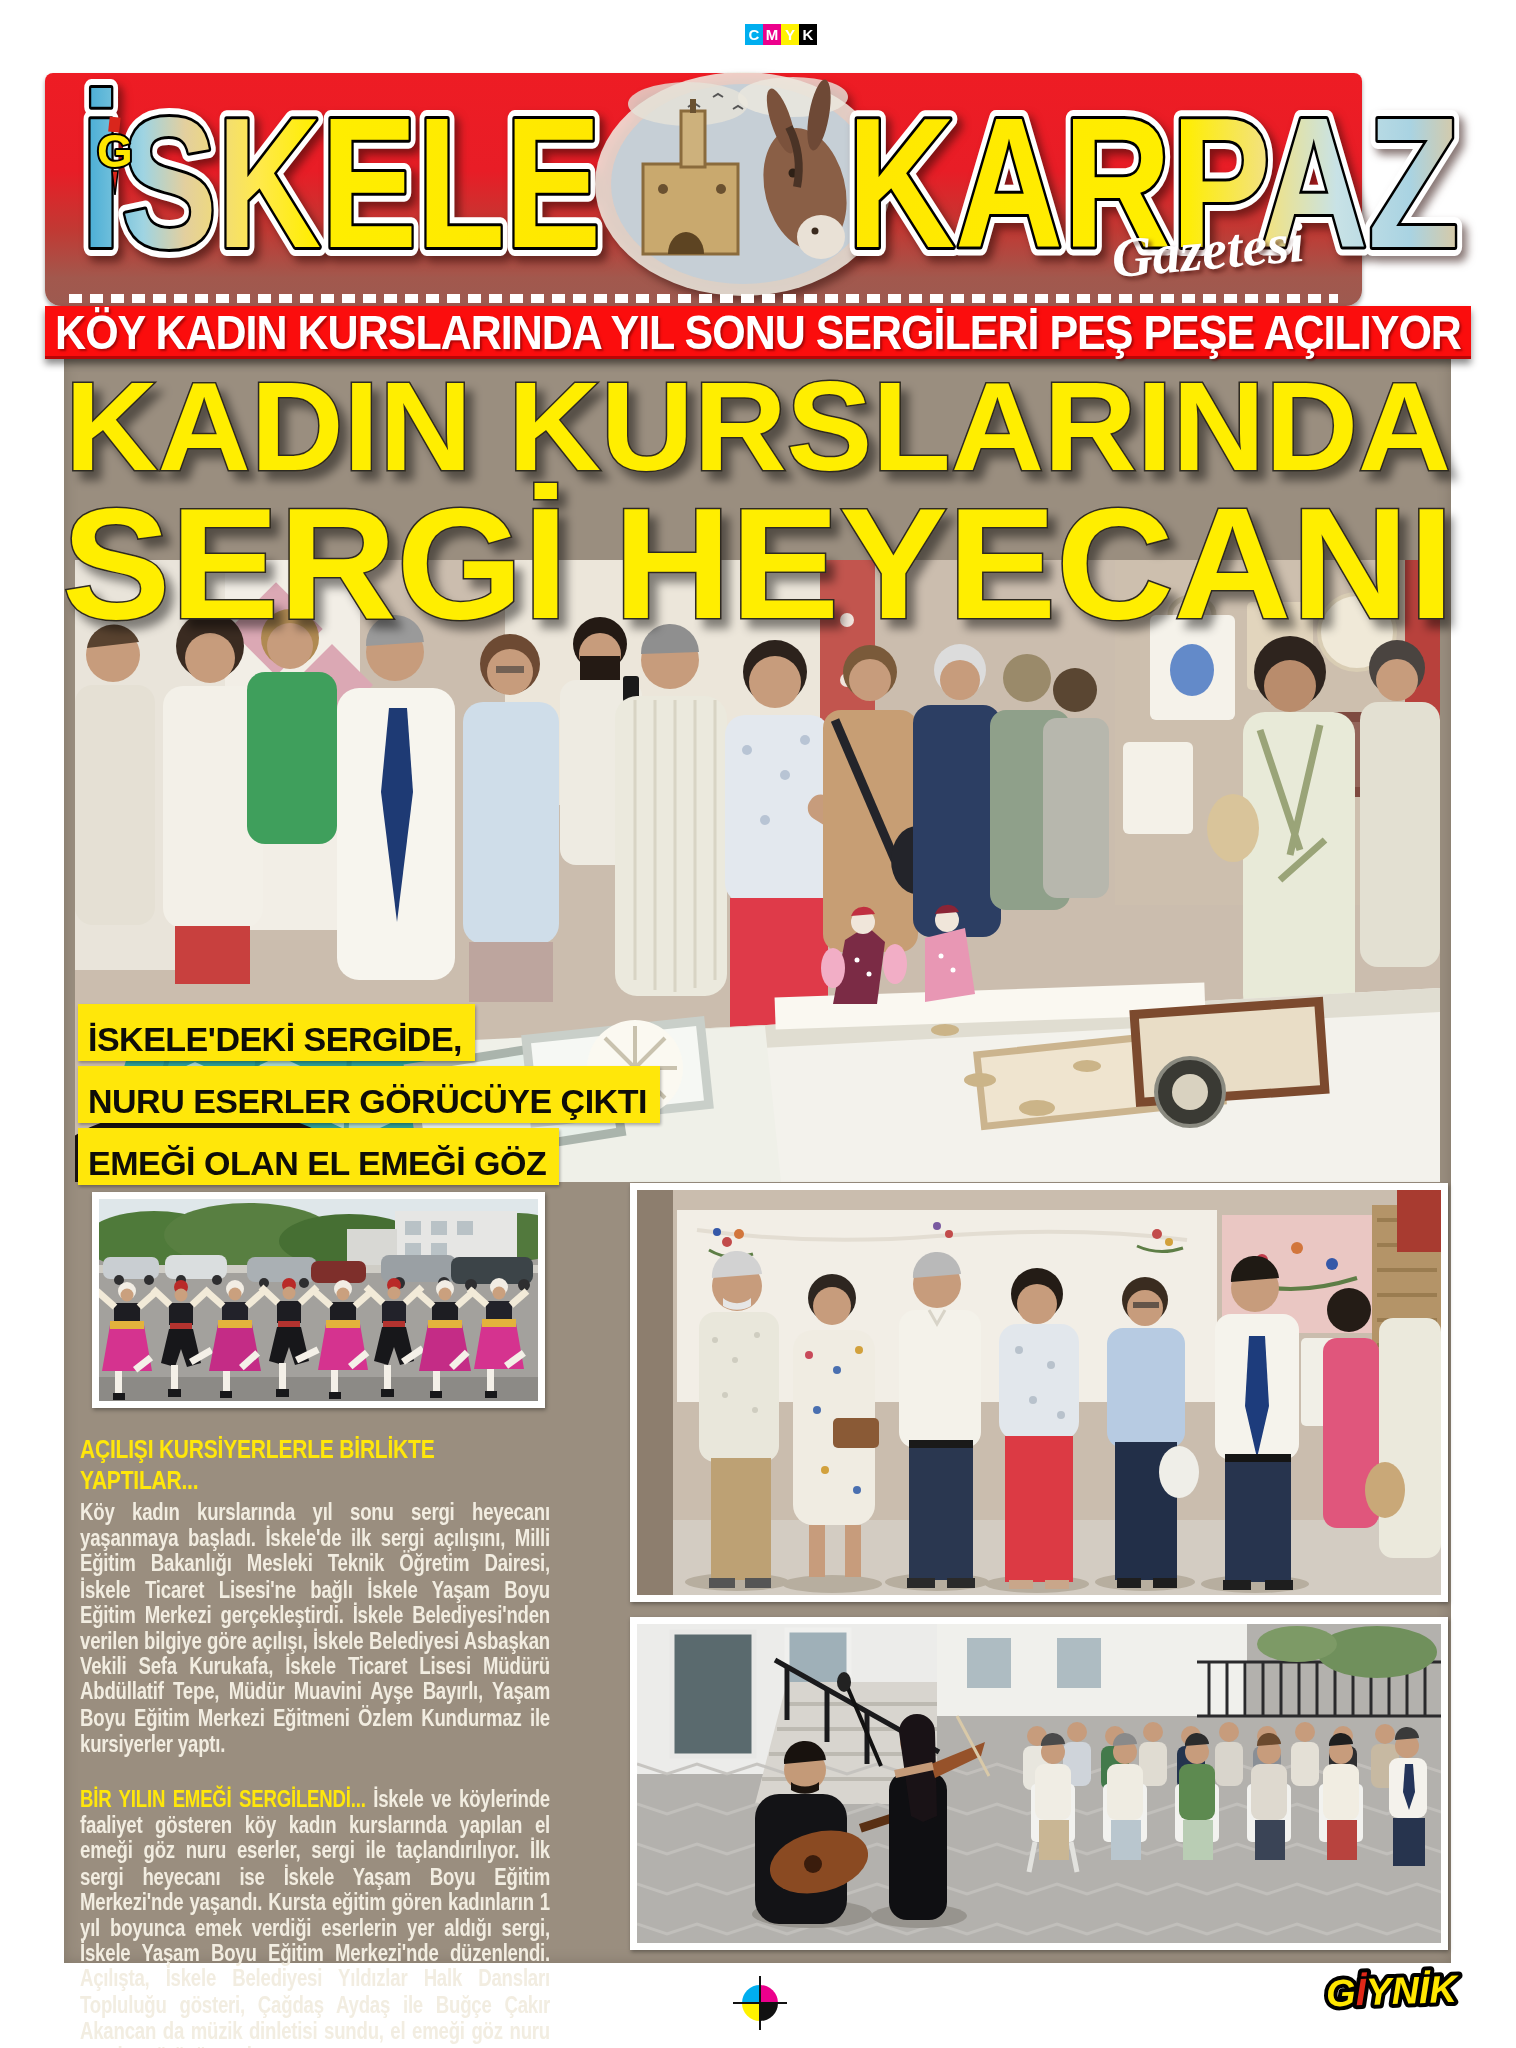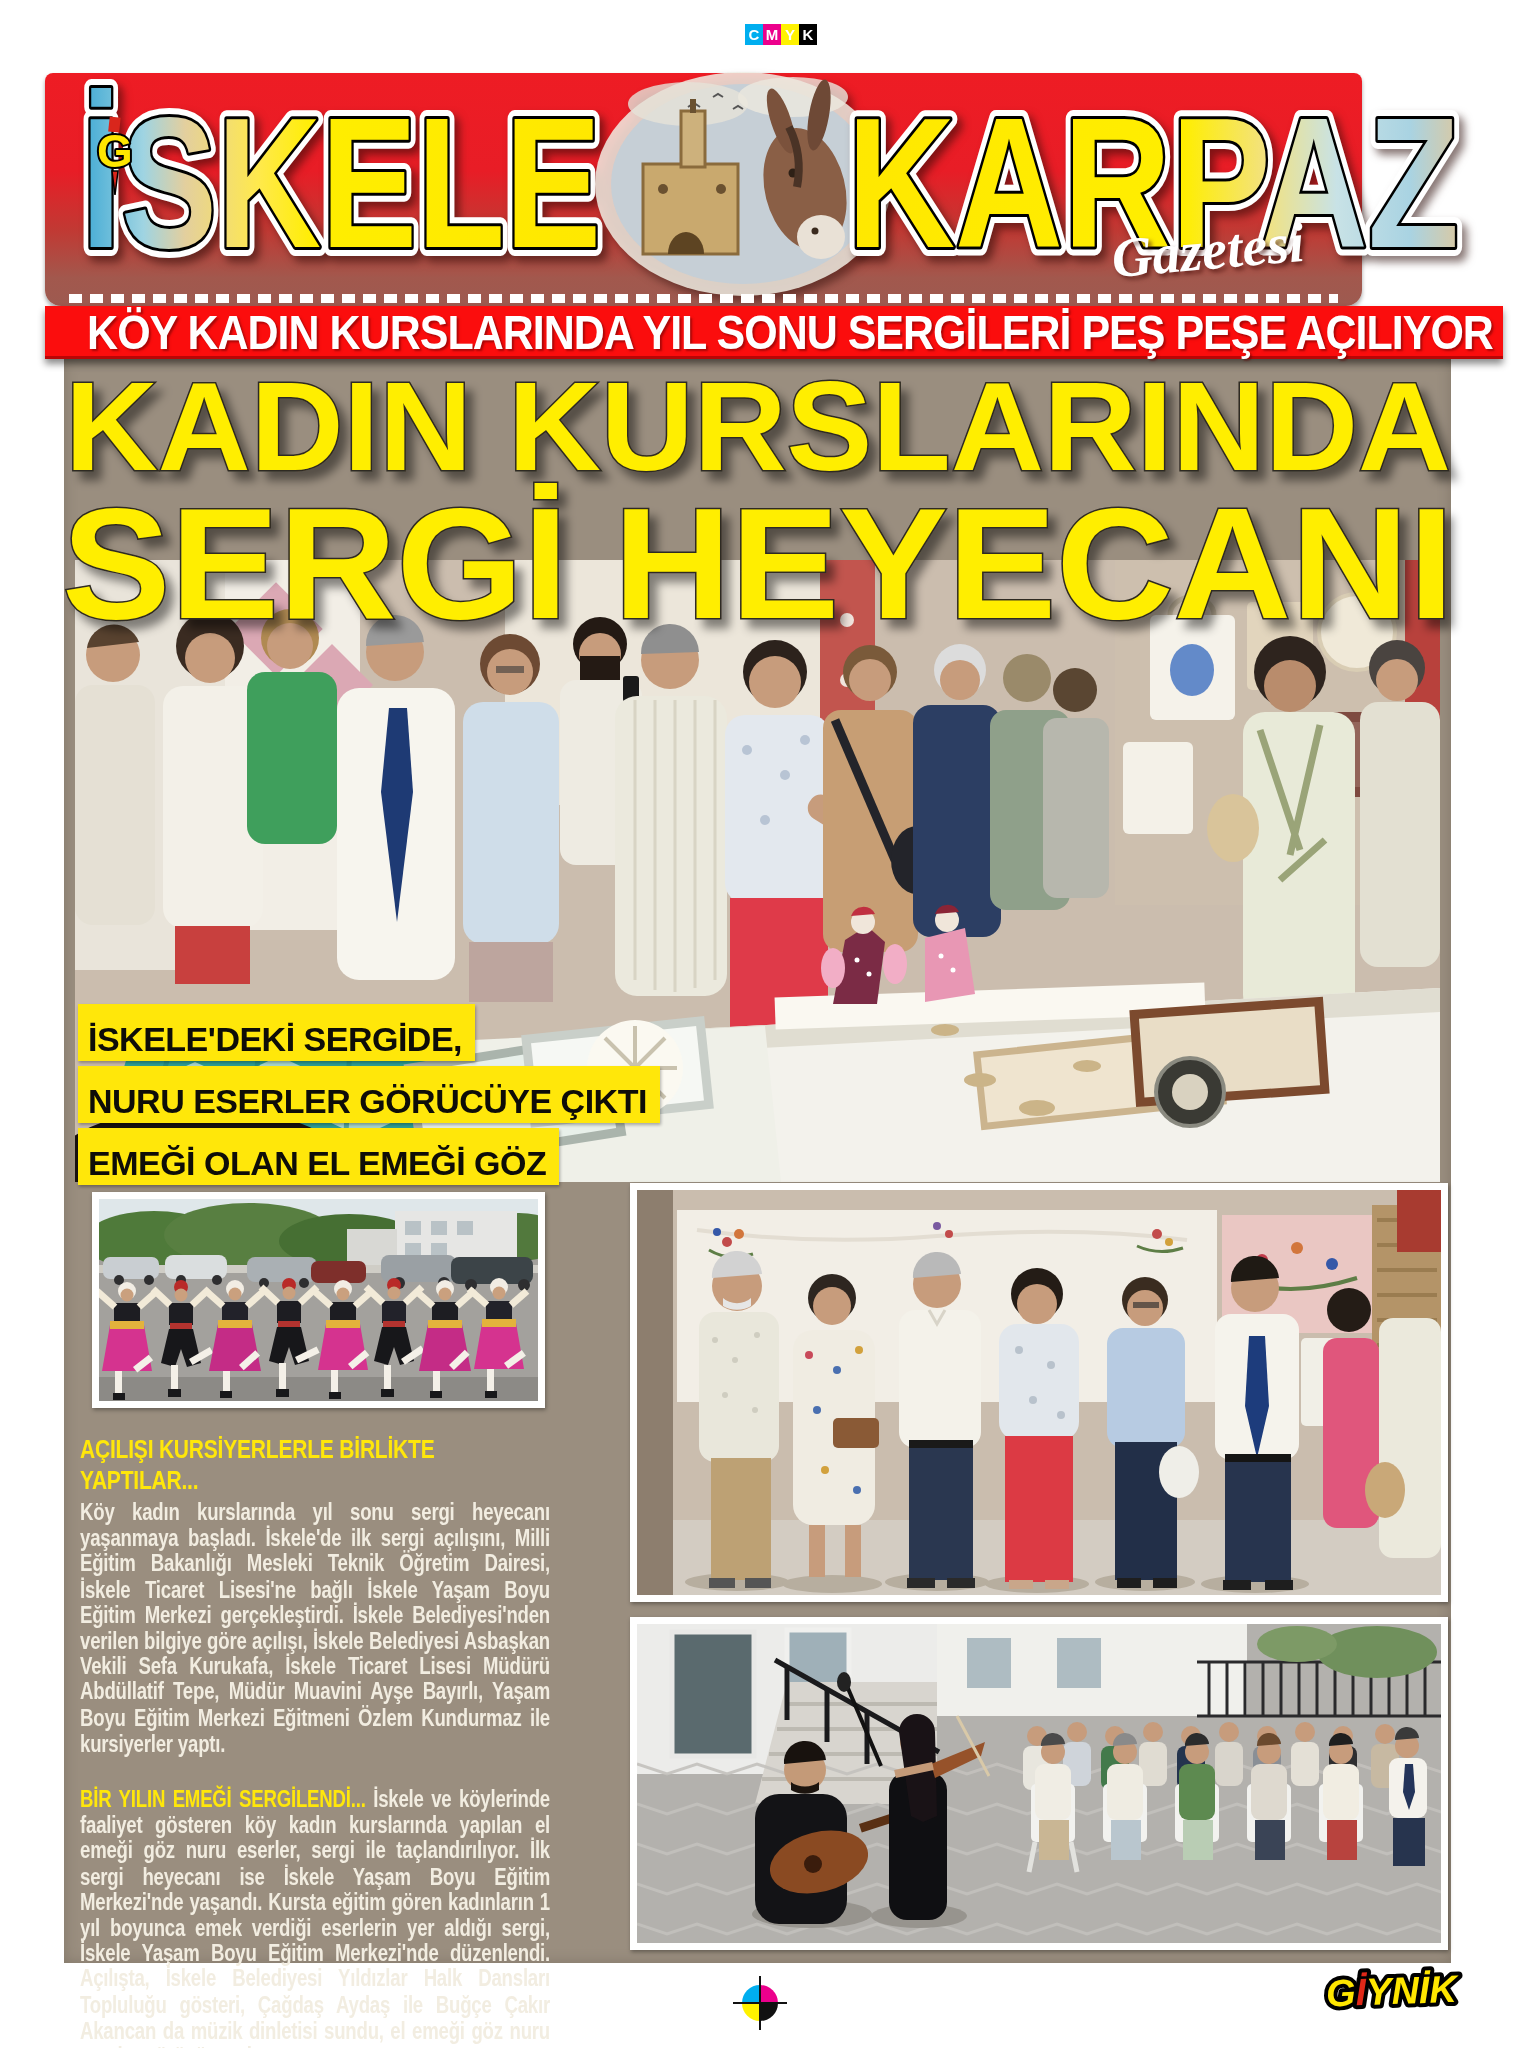--- a/index.html
+++ b/index.html
@@ -28,21 +28,21 @@
             font-size:19px;font-weight:bold;}
   .info-bar span{position:absolute;white-space:nowrap;text-shadow:1px 1px 1px rgba(60,20,15,.6);}
   .ib-date{left:36px;} .ib-issue{left:327px;} .ib-year{left:507px;}
   .ib-freq{left:763px;} .ib-site{left:975px;}
   .mast-dashes{position:absolute;left:24px;right:24px;bottom:3px;height:9px;
     background:repeating-linear-gradient(90deg,#fff 0 13px,transparent 13px 21px);}
 
   
   .kicker{left:45px;top:306px;width:1426px;height:53px;background:#fb0d0d;
     box-shadow:0 5px 7px rgba(0,0,0,.45),inset 0 -3px 0 rgba(120,0,0,.5);
-    display:flex;align-items:center;justify-content:center;overflow:visible;z-index:5;padding-left:32px;}
+    display:flex;align-items:center;justify-content:center;overflow:visible;z-index:5;}
   .kicker span{color:#fff;font-weight:bold;font-size:43px;letter-spacing:-1px;
     transform:scale(1.0,1.12);white-space:nowrap;text-shadow:2px 2px 2px rgba(90,0,0,.5);}
 
   
   .content-bg{left:64px;top:359px;width:1387px;height:1604px;background:#9a8e7f;
     box-shadow:inset 0 0 14px rgba(60,50,40,.25);}
 
   .headline-svg{left:0;top:362px;z-index:4;pointer-events:none;}
 
   

